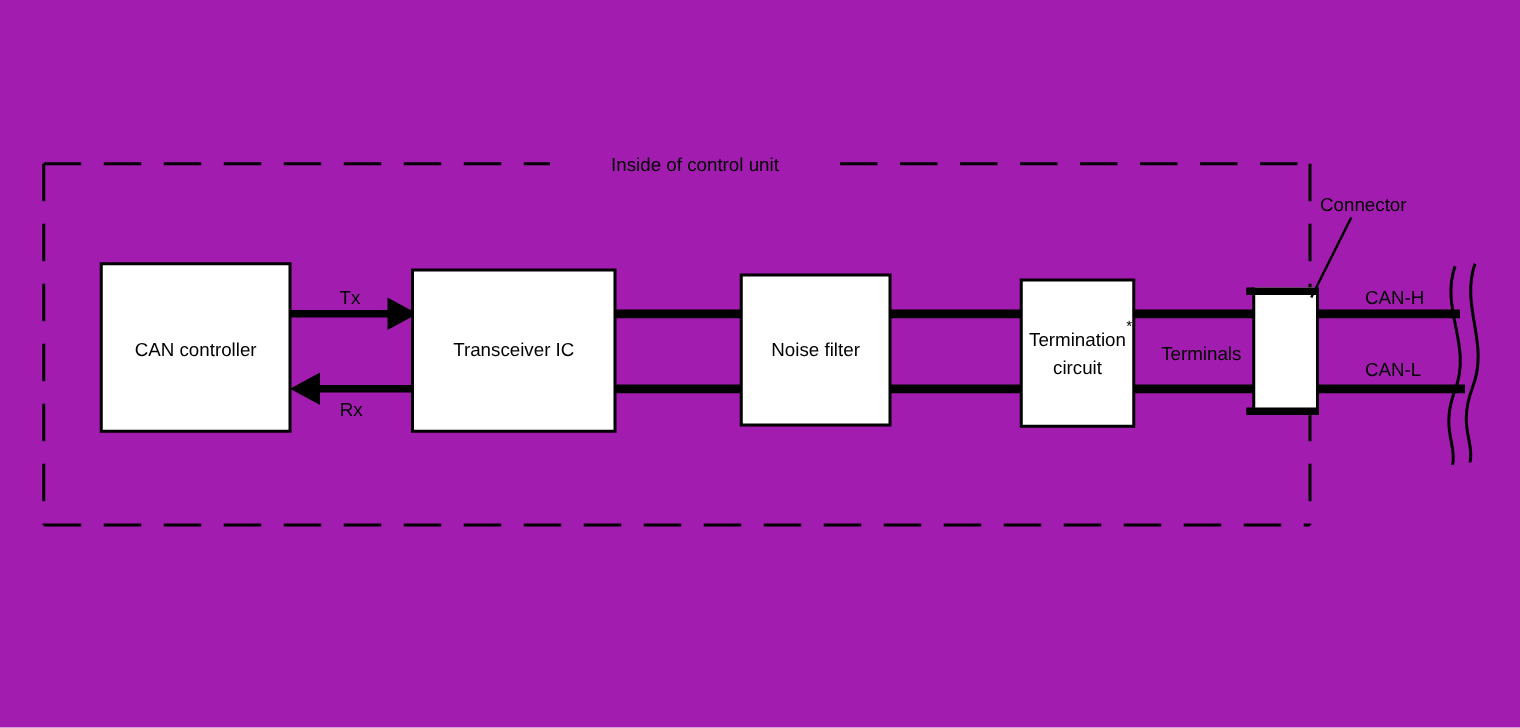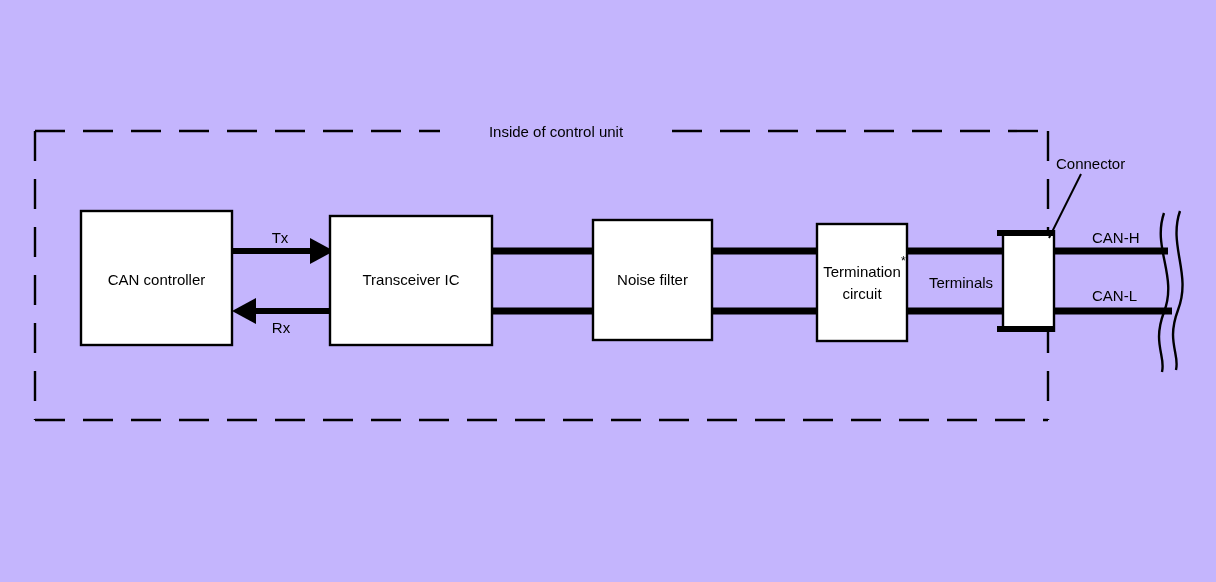--- a/index.html
+++ b/index.html
@@ -8,21 +8,21 @@
     background: #ffffff;
   }
   body {
     font-family: "Liberation Sans", sans-serif;
     color: #000000;
   }
   #canvas {
     position: relative;
     width: 1216px;
     height: 582px;
-    background: #c4b5fd;
+    background: #a21caf;
     overflow: hidden;
   }
   svg.diagram {
     position: absolute;
     left: 0;
     top: 0;
     width: 1216px;
     height: 582px;
   }
   .blk-label {

